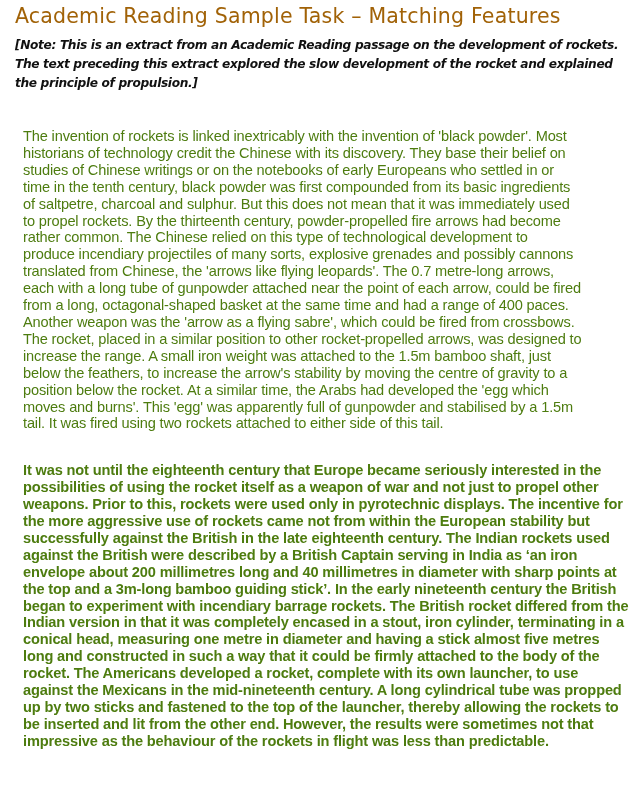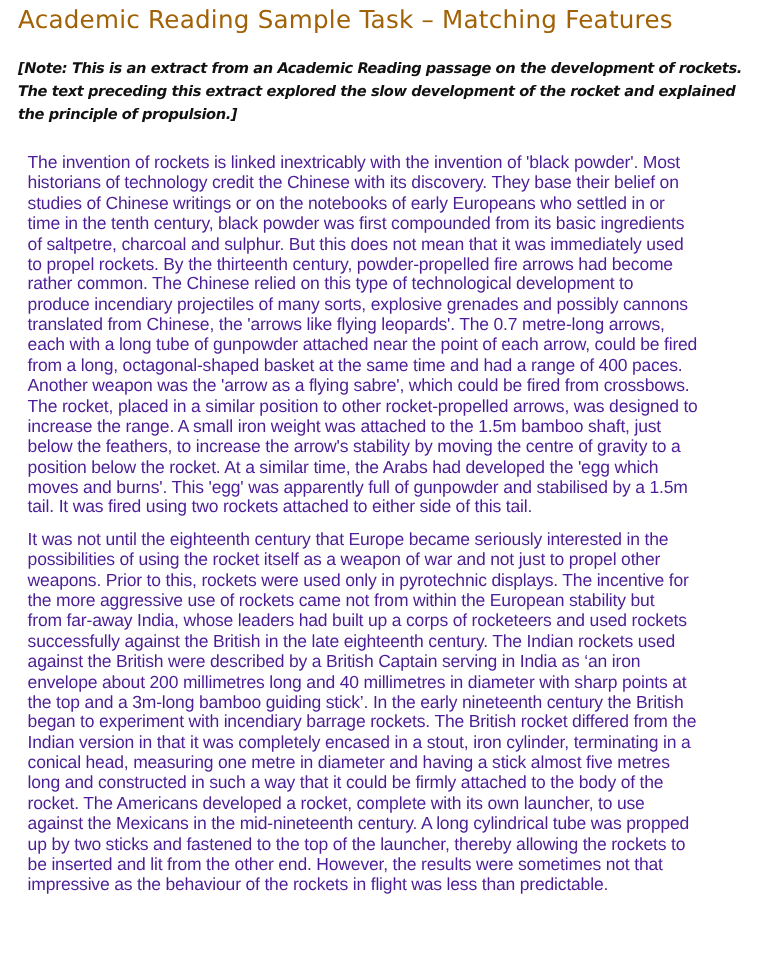--- a/index.html
+++ b/index.html
@@ -4,34 +4,34 @@
   <style>
     html, body { margin: 0; padding: 0; background: #ffffff; }
     body { width: 633px; height: 800px; overflow: hidden; position: relative; }
     .title {
       position: absolute; left: 15px; top: 4px;
       font-family: "DejaVu Sans", sans-serif;
       font-size: 20.5px; color: #a16207; letter-spacing: 0.2px;
       white-space: nowrap; margin: 0; font-weight: normal;
     }
     .note {
-      position: absolute; left: 15px; top: 48px; width: 610px;
+      position: absolute; left: 15px; top: 36px; width: 610px;
       font-family: "DejaVu Sans", sans-serif;
       font-size: 12.2px; font-weight: bold; font-style: italic;
       line-height: 19px; color: #111; letter-spacing: -0.35px;
       margin: 0;
     }
     .passage {
       position: absolute; left: 23px; top: 128px; width: 600px;
       font-family: "Liberation Sans", sans-serif;
-      font-size: 14.6px; line-height: 16.9px; color: #4c1d95;
+      font-size: 14.6px; line-height: 16.9px; color: #4d7c0f;
       letter-spacing: -0.15px;
     }
     .passage p { margin: 0; }
-    .passage p + p { margin-top: 10px; }
+    .passage p + p { margin-top: 30px; font-weight: bold; }
     .line { display: block; white-space: nowrap; }
   </style>
 </head>
 <body>
 
 <h1 class="title">Academic Reading Sample Task – Matching Features</h1>
 
 <div class="note">
   <span class="line">[Note: This is an extract from an Academic Reading passage on the development of rockets.</span>
   <span class="line">The text preceding this extract explored the slow development of the rocket and explained</span>
@@ -57,21 +57,20 @@
       <span class="line">below the feathers, to increase the arrow's stability by moving the centre of gravity to a</span>
       <span class="line">position below the rocket. At a similar time, the Arabs had developed the 'egg which</span>
       <span class="line">moves and burns'. This 'egg' was apparently full of gunpowder and stabilised by a 1.5m</span>
       <span class="line">tail. It was fired using two rockets attached to either side of this tail.</span>
     </p>
   <p>
       <span class="line">It was not until the eighteenth century that Europe became seriously interested in the</span>
       <span class="line">possibilities of using the rocket itself as a weapon of war and not just to propel other</span>
       <span class="line">weapons. Prior to this, rockets were used only in pyrotechnic displays. The incentive for</span>
       <span class="line">the more aggressive use of rockets came not from within the European stability but</span>
-      <span class="line">from far-away India, whose leaders had built up a corps of rocketeers and used rockets</span>
       <span class="line">successfully against the British in the late eighteenth century. The Indian rockets used</span>
       <span class="line">against the British were described by a British Captain serving in India as ‘an iron</span>
       <span class="line">envelope about 200 millimetres long and 40 millimetres in diameter with sharp points at</span>
       <span class="line">the top and a 3m-long bamboo guiding stick’. In the early nineteenth century the British</span>
       <span class="line">began to experiment with incendiary barrage rockets. The British rocket differed from the</span>
       <span class="line">Indian version in that it was completely encased in a stout, iron cylinder, terminating in a</span>
       <span class="line">conical head, measuring one metre in diameter and having a stick almost five metres</span>
       <span class="line">long and constructed in such a way that it could be firmly attached to the body of the</span>
       <span class="line">rocket. The Americans developed a rocket, complete with its own launcher, to use</span>
       <span class="line">against the Mexicans in the mid-nineteenth century. A long cylindrical tube was propped</span>

